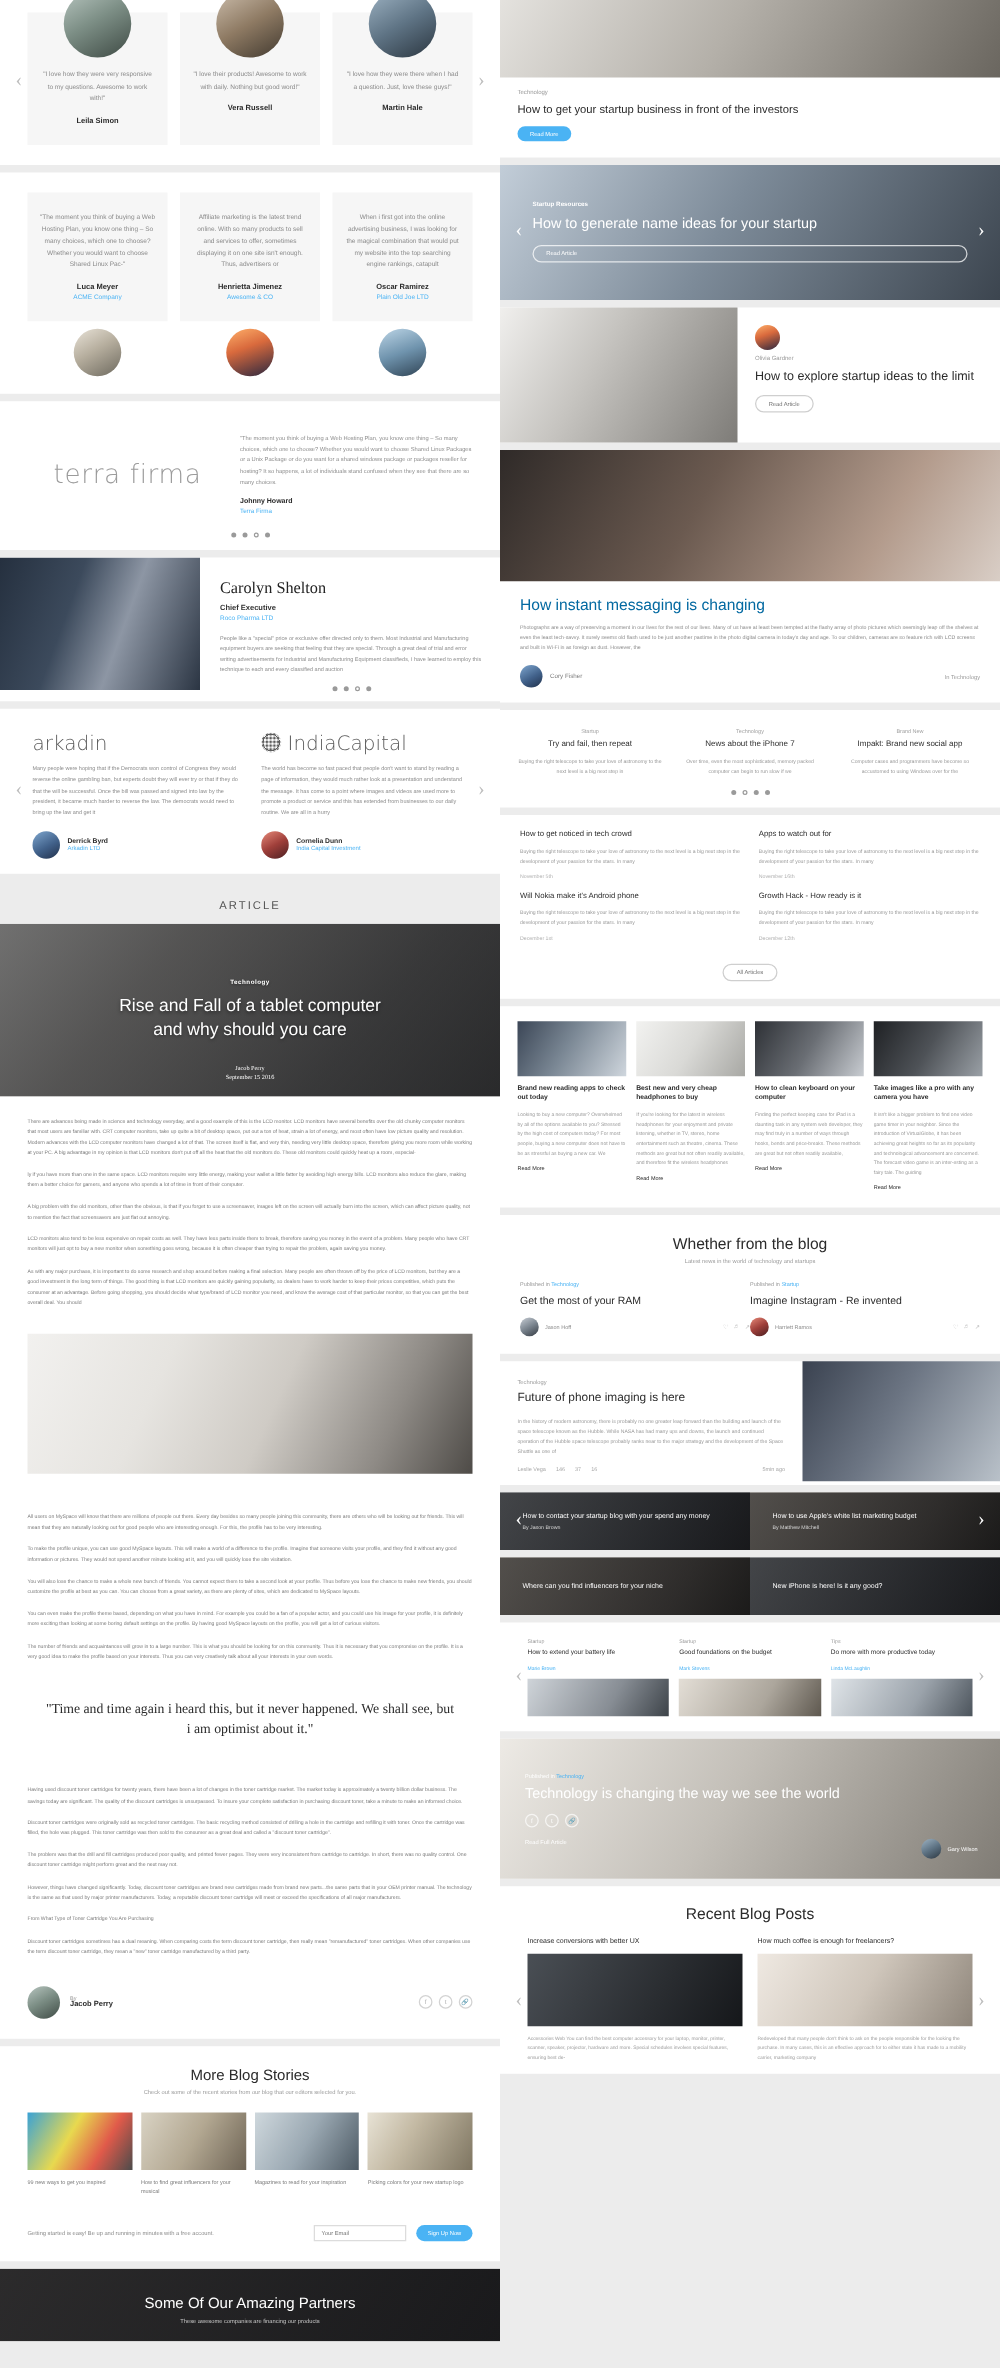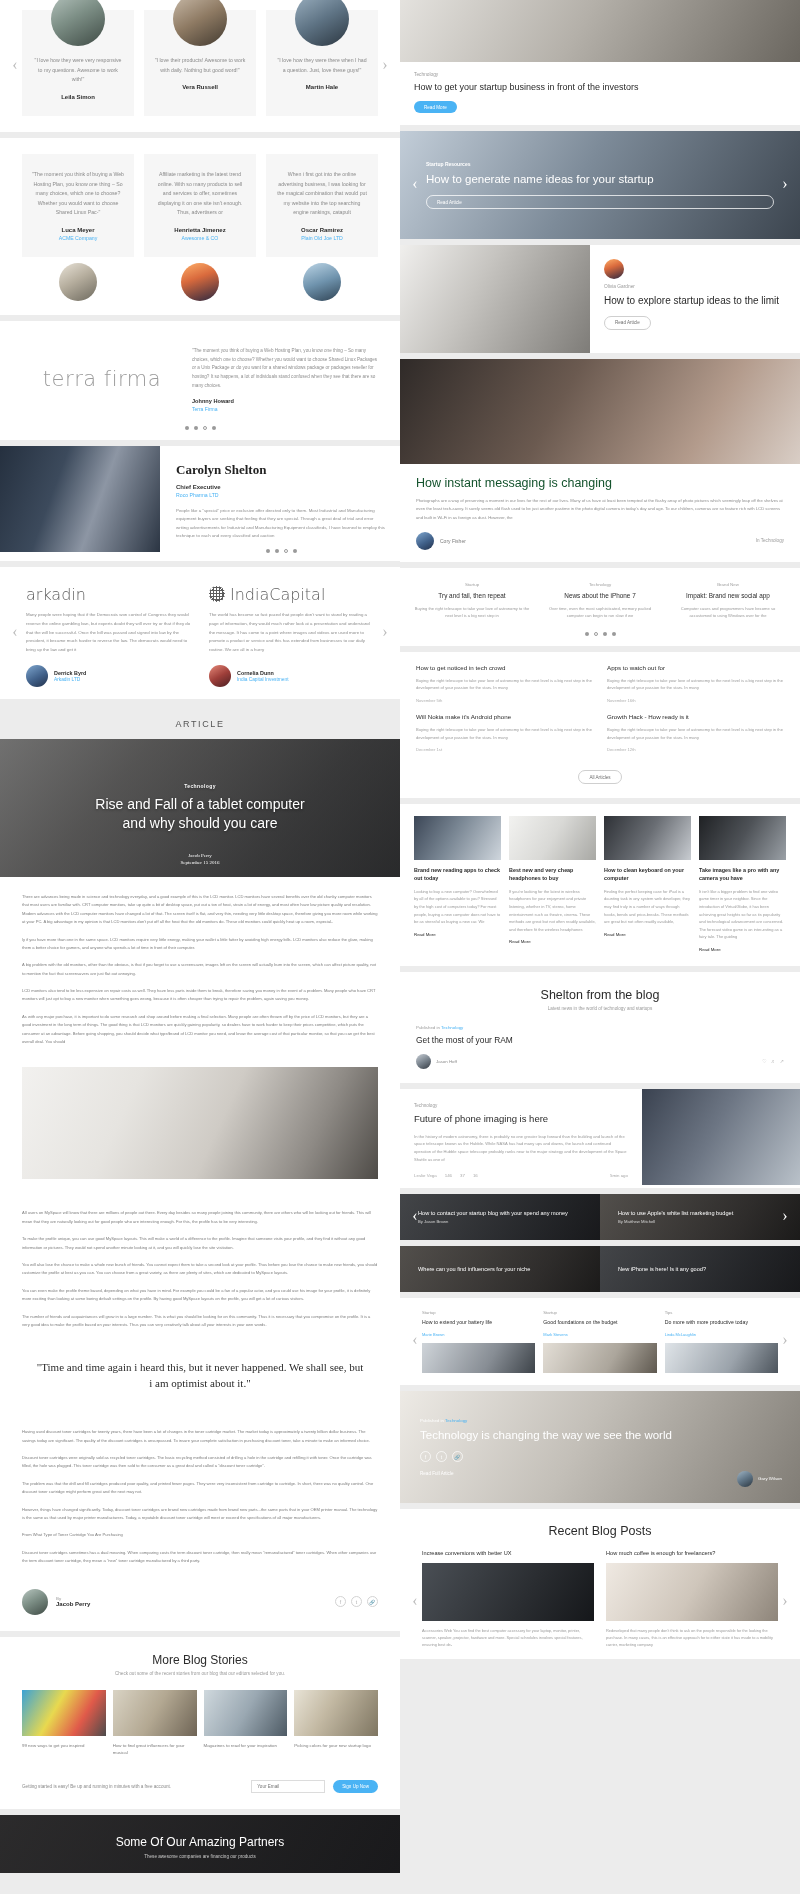--- a/index.html
+++ b/index.html
@@ -84,21 +84,21 @@
   }
   .logo-quote .txt { flex: 1; padding-left: 6px; }
   .logo-quote .txt p { font-size: 4.6px; line-height: 1.9; color: #8d8d8d; }
   .logo-quote .txt .nm { font-size: 5.6px; font-weight: bold; color: #2b2b2b; margin-top: 7px; }
   .logo-quote .txt .cm { font-size: 5px; color: #4ab3f4; margin-top: 2px; }
 
   
   .person { display: flex; }
   .person .photo { width: 160px; height: 106px; background-size: cover; background-position: center 20%; }
   .person .info { flex: 1; padding: 16px 14px 8px 16px; }
-  .person h3 { font-family: "Liberation Serif", serif; font-size: 13px; font-weight: bold; color: #222; }
+  .person h3 { font-family: "Liberation Serif", serif; font-size: 13px; font-weight: normal; color: #222; }
   .person .role { font-size: 6px; font-weight: bold; color: #333; margin-top: 6px; }
   .person .cmp { font-size: 5.2px; color: #4ab3f4; margin-top: 2px; }
   .person p { font-size: 4.4px; line-height: 1.95; color: #8d8d8d; margin-top: 9px; }
 
   .ph-woman { background: linear-gradient(110deg,#25303f 0%,#3c4a5c 35%,#8d96a4 60%,#2b3543 100%); }
 
   
   .logo2 { display: flex; padding: 18px 26px 12px; gap: 18px; }
   .logo2 .c { flex: 1; }
   .logo2 .brand { font-size: 16px; color: #5c5c5c; font-weight: 300; margin-bottom: 7px; font-family: "DejaVu Sans", sans-serif; }
@@ -203,21 +203,21 @@
 
   .split { display: flex; }
   .split .im { width: 190px; height: 108px; background-size: cover; background-position: center; }
   .split .tx { flex: 1; padding: 14px 14px 10px; }
   .split .tx .av { width: 20px; height: 20px; border-radius: 50%; margin-bottom: 5px; }
   .split .tx .nm { font-size: 4.8px; color: #9a9a9a; margin-bottom: 5px; }
   .split .tx h3 { font-size: 10px; font-weight: normal; color: #2b2b2b; line-height: 1.35; }
 
   .feat-img { height: 105px; background-size: cover; background-position: center; }
   .feat-body { padding: 12px 16px 12px; }
-  .feat-body h2 { font-size: 12.5px; font-weight: normal; color: #14532d; }
+  .feat-body h2 { font-size: 12.5px; font-weight: normal; color: #0369a1; }
   .feat-body p { font-size: 4.2px; line-height: 1.95; color: #8d8d8d; margin-top: 7px; }
   .feat-meta { display: flex; align-items: center; margin-top: 10px; }
   .feat-meta .a { width: 18px; height: 18px; border-radius: 50%; }
   .feat-meta .n { font-size: 5px; color: #7c7c7c; margin-left: 6px; }
   .feat-meta .cat { margin-left: auto; font-size: 4.6px; color: #9a9a9a; }
 
   .tri { display: flex; padding: 14px 14px 4px; gap: 12px; }
   .tri .c { flex: 1; text-align: center; }
   .tri .c .k { font-size: 4.4px; color: #a2a2a2; margin-bottom: 5px; }
   .tri .c .t { font-size: 6.4px; color: #2b2b2b; margin-bottom: 6px; }
@@ -670,40 +670,56 @@
           <div class="im im-cam"></div>
           <h4>Take images like a pro with any camera you have</h4>
           <p>It isn't like a bigger problem to find one video game timer in your neighbor. Since the introduction of VirtualGlobe, it has been achieving great heights so far as its popularity and technological advancement are concerned. The forecast video game is an inter-esting as a fairy tale. The guiding</p>
           <div class="rm">Read More</div>
         </div>
       </div>
     </div>
 
     <div class="r-card">
       <div class="latest-head">
-        <h2>Shelton from the blog</h2>
+        <h2>Whether from the blog</h2>
         <div class="sub">Latest news in the world of technology and startups</div>
       </div>
       <div class="latest">
         <div class="it">
           <div class="pb">
             <span>Published in</span>
             <b>Technology</b>
           </div>
           <h3>Get the most of your RAM</h3>
           <div class="ft">
             <div class="a av9"></div>
             <div class="n">Jason Hoff</div>
             <div class="ic">
               <span>♡</span>
               <span>♬</span>
               <span>↗</span>
             </div>
           </div>
         </div>
+        <div class="it">
+          <div class="pb">
+            <span>Published in</span>
+            <b>Startup</b>
+          </div>
+          <h3>Imagine Instagram - Re invented</h3>
+          <div class="ft">
+            <div class="a av8"></div>
+            <div class="n">Harriett Ramos</div>
+            <div class="ic">
+              <span>♡</span>
+              <span>♬</span>
+              <span>↗</span>
+            </div>
+          </div>
+        </div>
       </div>
     </div>
 
     <div class="r-card">
       <div class="phone-feat">
         <div class="tx">
           <div class="k">Technology</div>
           <h3>Future of phone imaging is here</h3>
           <p>In the history of modern astronomy, there is probably no one greater leap forward than the building and launch of the space telescope known as the Hubble. While NASA has had many ups and downs, the launch and continued operation of the Hubble space telescope probably ranks near to the major strategy and the development of the Space Shuttle as one of</p>
           <div class="meta">

